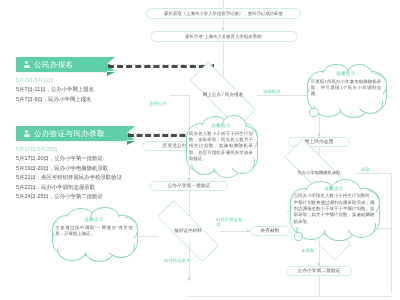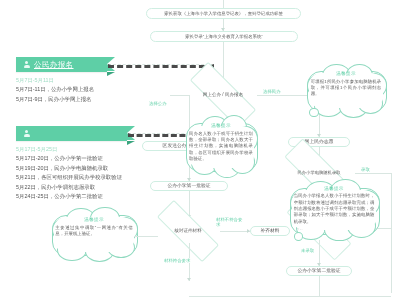--- a/index.html
+++ b/index.html
@@ -151,36 +151,37 @@
   <div class="vline" style="left:223px;top:19px;height:12px;"></div>
   <div class="arrow" style="left:221px;top:28px;"></div>
 
   <div class="node" style="left:150px;top:31px;width:148px;height:11px;font-size:4.4px;">
     <span>家长登录“上海市义务教育入学报名系统”</span>
   </div>
 
   <div class="vline" style="left:223px;top:42px;height:40px;"></div>
   <div class="arrow" style="left:221px;top:79px;"></div>
 
-  <div class="banner" style="left:16px;top:57px;width:84px;text-decoration:underline;">
+  <div class="banner" style="left:16px;top:57px;width:84px;">
     <span class="person"></span>
     <span>公民办报名</span>
     <span class="tail"></span>
     <span class="notch"></span>
   </div>
   <div class="hline dash" style="left:108px;top:64px;width:100px;"></div>
 
   <div class="stage-body" style="left:16px;top:75px;width:120px;">
     <div class="stage-range">5月7日-5月11日</div>
     <div>5月7日-11日，公办小学网上报名</div>
     <div>5月7日-9日，民办小学网上报名</div>
   </div>
 
   <div class="banner" style="left:16px;top:126px;width:104px;">
     <span class="person"></span>
+    <span>公办验证与民办录取</span>
     <span class="tail"></span>
     <span class="notch"></span>
   </div>
   <div class="hline dash" style="left:128px;top:133px;width:60px;"></div>
 
   <div class="stage-body" style="left:16px;top:144px;width:125px;">
     <div class="stage-range">5月17日-5月25日</div>
     <div>5月17日-20日，公办小学第一批验证</div>
     <div>5月19日-20日，民办小学电脑随机录取</div>
     <div>5月21日，各区可组织开展民办学校录取验证</div>

